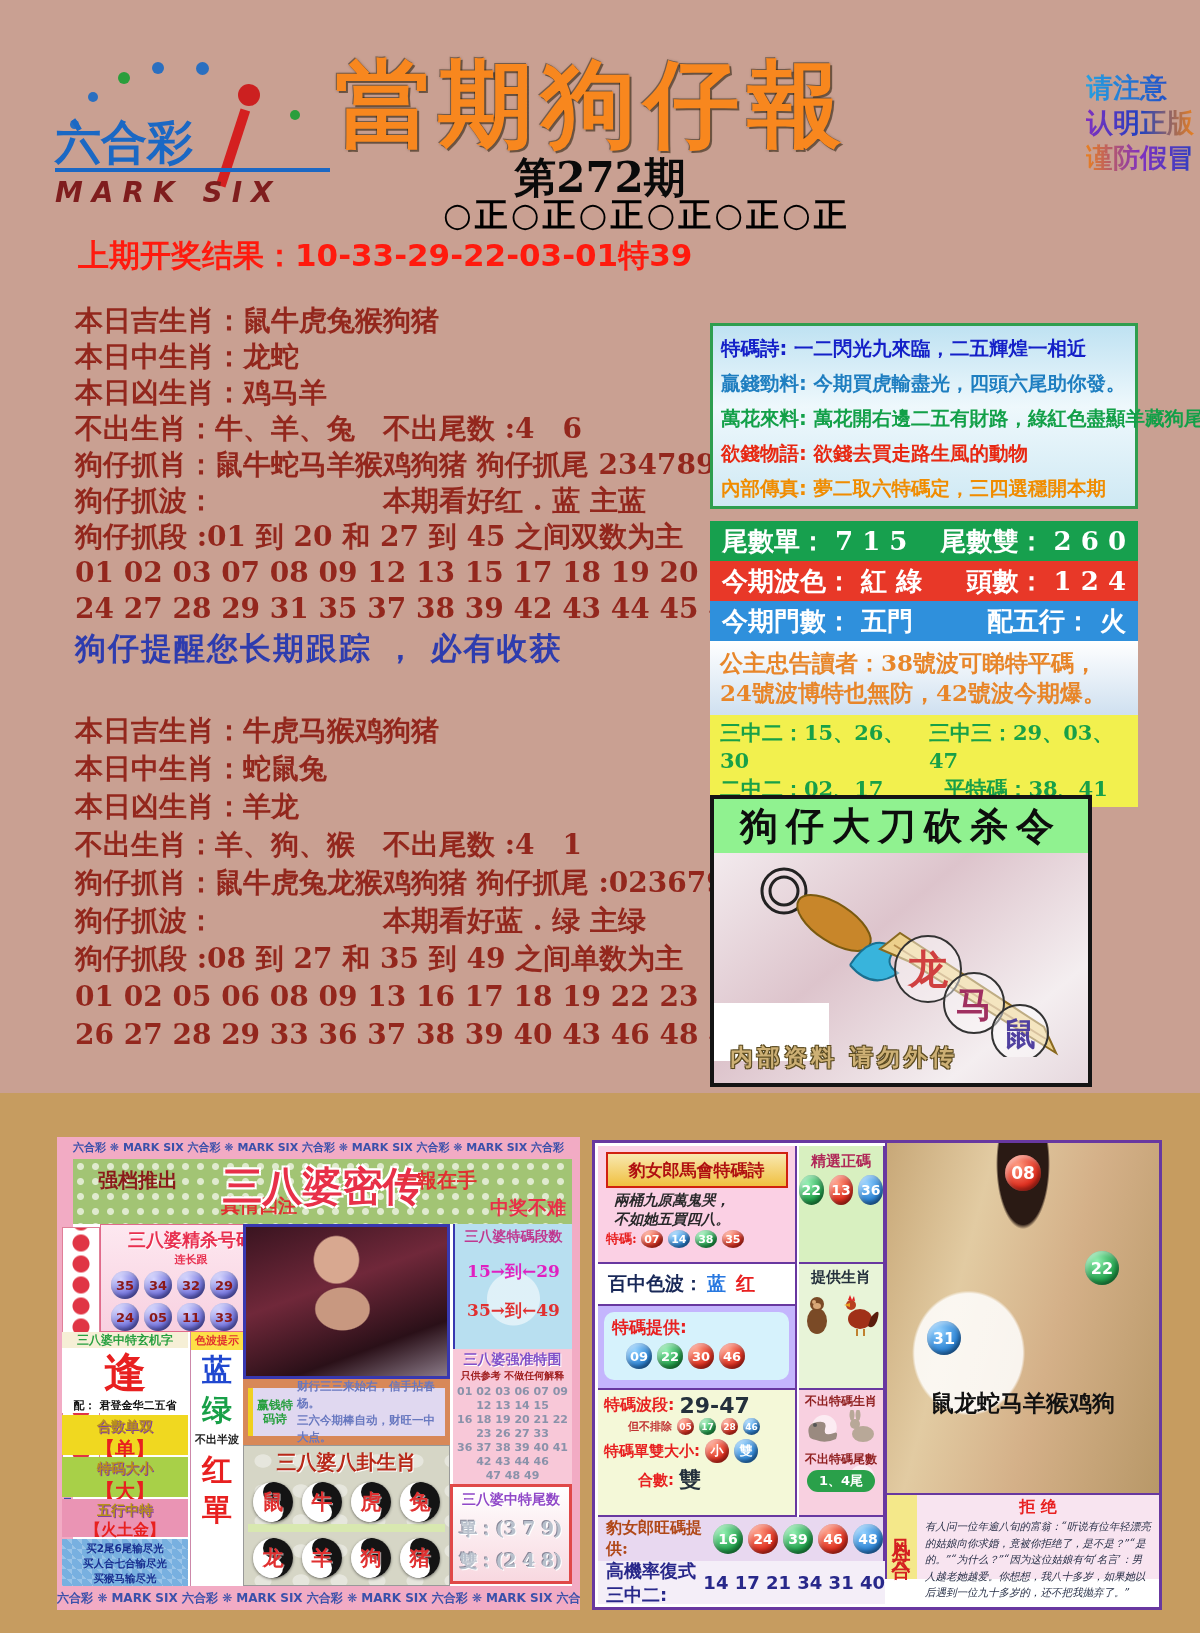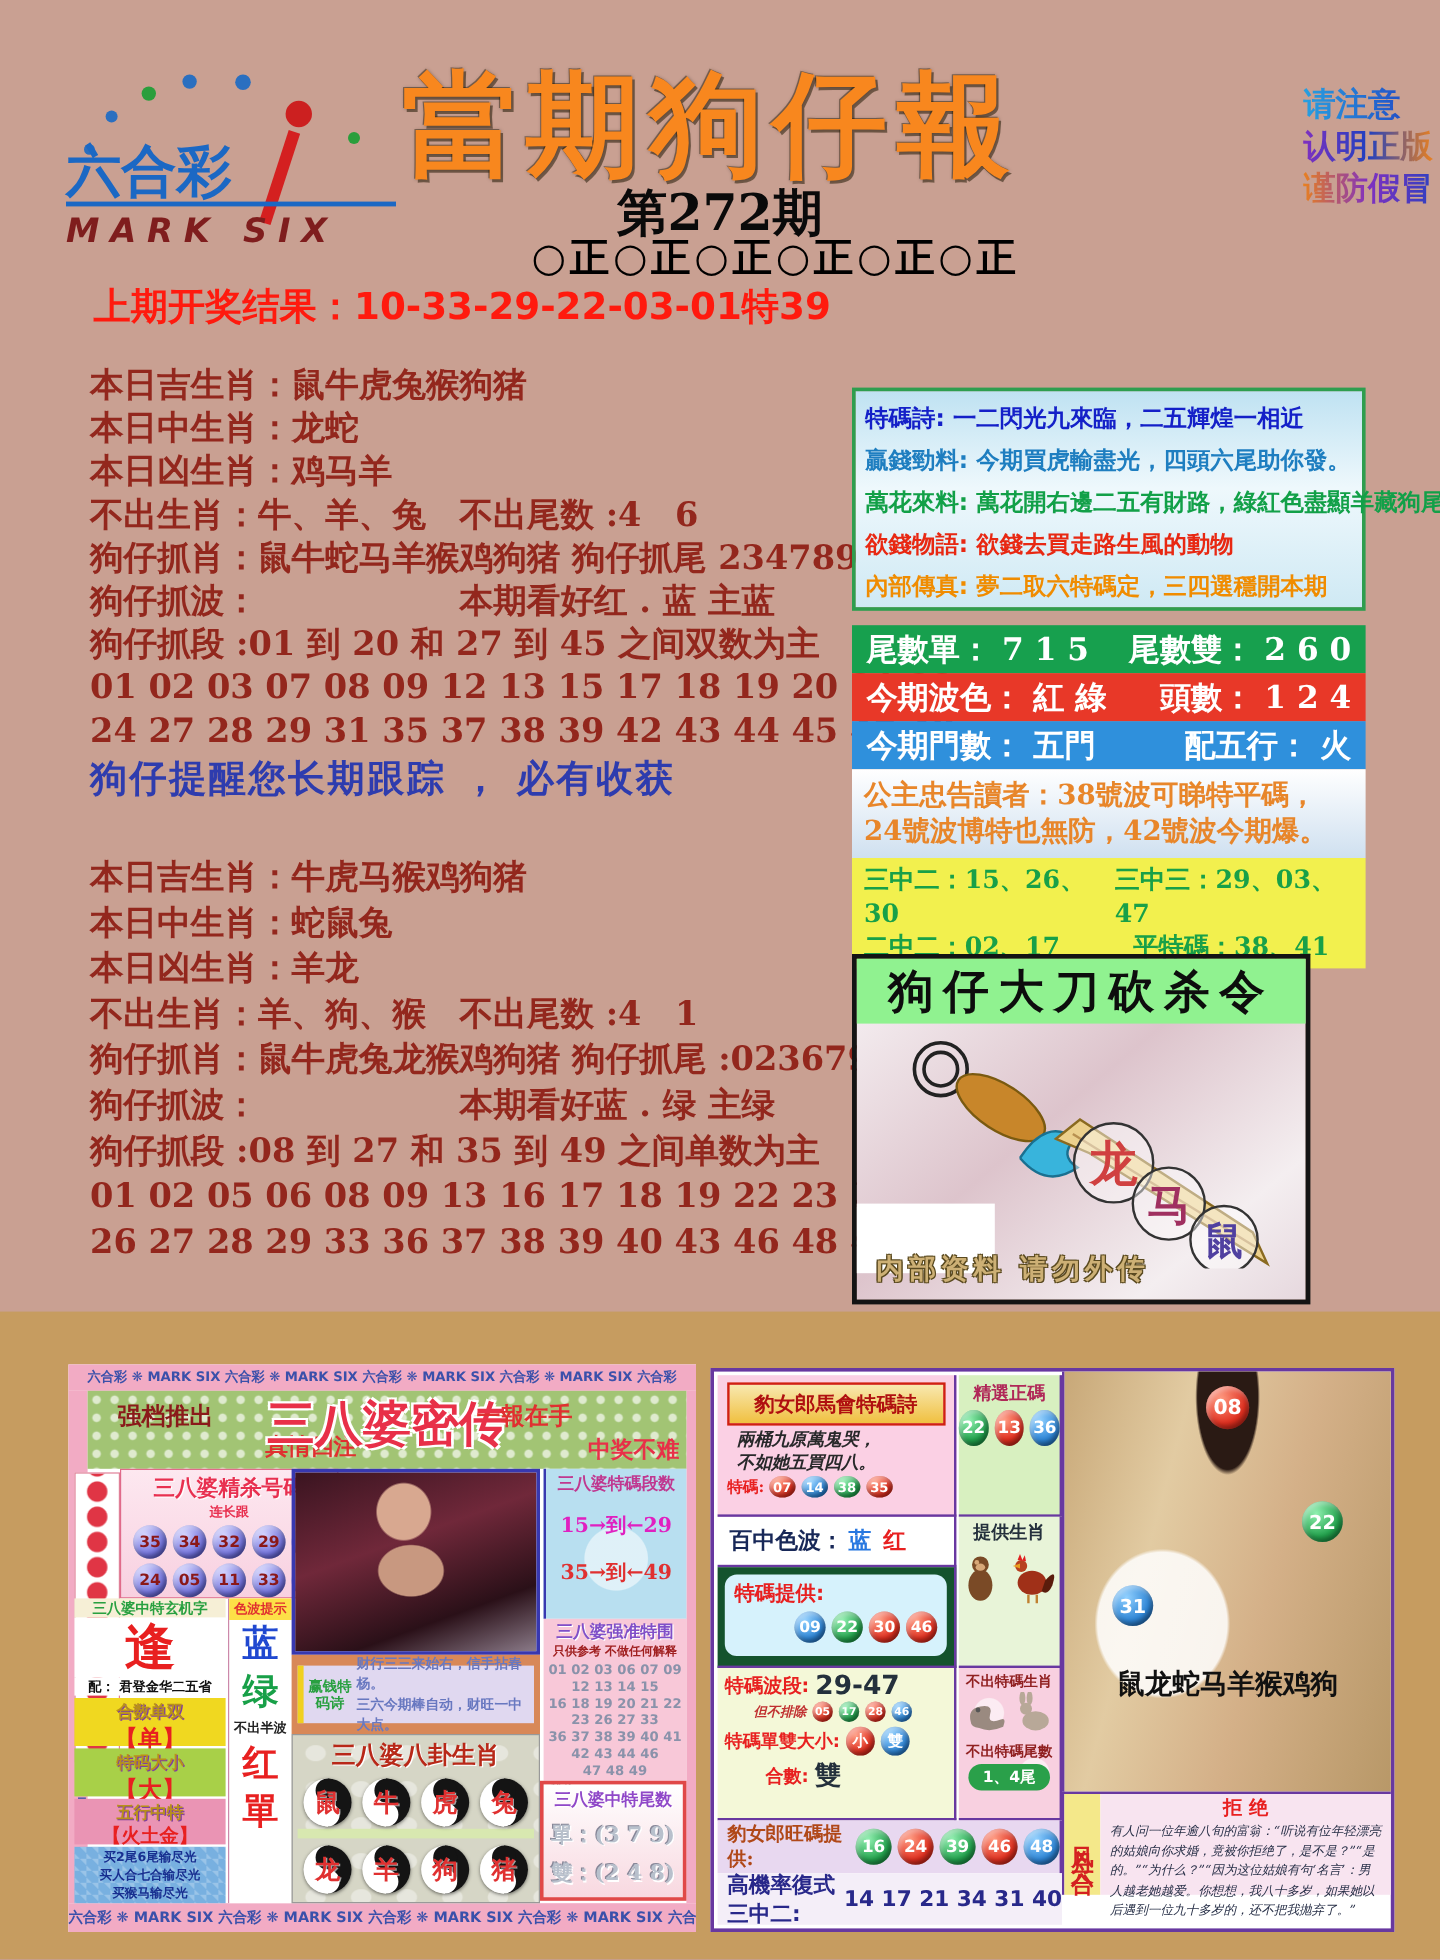--- a/index.html
+++ b/index.html
@@ -145,28 +145,28 @@
   .cA-title{margin:6px auto 2px;width:178px;height:32px;background:linear-gradient(#f8e8b0,#f0c040);border:2px solid #d02010;
             display:flex;align-items:center;justify-content:center;font-size:17px;font-weight:bold;color:#b01010;font-family:"DejaVu Serif",serif;}
   .cA-poem{font-size:14.5px;color:#28282a;font-family:"DejaVu Serif",serif;font-style:italic;line-height:19px;margin-left:16px;font-weight:bold;}
   .cA-tema{display:flex;align-items:center;gap:4px;margin:2px 0 0 8px;}
   .lab-red{color:#e82020;font-weight:bold;font-size:13px;font-family:"DejaVu Serif",serif;}
   .cB{left:204px;top:3px;width:86px;height:118px;background:#d8f0c0;border-right:2px solid #6838a0;border-bottom:2px solid #6838a0;text-align:center;}
   .cB-t{font-size:15px;font-weight:bold;color:#b02858;margin-top:6px;font-family:"DejaVu Serif",serif;}
   .cC{left:3px;top:121px;width:199px;height:42px;border-right:2px solid #6838a0;border-bottom:2px solid #6838a0;display:flex;align-items:center;padding-left:10px;
       font-size:19px;font-weight:bold;color:#182858;font-family:"DejaVu Serif",serif;}
   .cC .bw{color:#2878e0;margin-left:4px;} .cC .rw{color:#e82020;margin-left:10px;}
-  .cE{left:3px;top:163px;width:199px;height:84px;background:#14532d;border-right:2px solid #6838a0;border-bottom:2px solid #6838a0;}
+  .cE{left:3px;top:163px;width:199px;height:84px;background:#c4b5fd;border-right:2px solid #6838a0;border-bottom:2px solid #6838a0;}
   .cE-in{margin:6px;background:#d6f2fc;border-radius:10px;height:68px;padding:4px 8px;box-sizing:border-box;}
   .cE-l{font-size:17px;font-weight:bold;color:#e82020;}
   .cF{left:3px;top:247px;width:199px;height:127px;background:#f4f8d8;border-right:2px solid #6838a0;border-bottom:2px solid #6838a0;padding:3px 6px;}
   .cF-line{display:flex;align-items:center;gap:5px;}
   .cF .big{font-size:22px;font-weight:bold;color:#24303c;}
   .cF .lab{font-size:15px;font-weight:bold;color:#e82020;}
-  .cF .small-lab{font-size:11px;font-weight:bold;color:#c03030;margin-left:24px;font-style:italic;}
+  .cF .small-lab{font-size:11px;font-weight:bold;color:#c03030;margin-left:24px;}
   .charball{color:#fff;font-family:"DejaVu Serif",serif;}
   .cD{left:204px;top:121px;width:86px;height:126px;background:#e8f4d8;border-right:2px solid #6838a0;border-bottom:2px solid #6838a0;text-align:center;}
   .cD-t{font-size:15px;font-weight:bold;color:#24303c;margin-top:4px;font-family:"DejaVu Serif",serif;}
   .cG{left:204px;top:247px;width:86px;height:127px;background:#f8d0e0;border-right:2px solid #6838a0;border-bottom:2px solid #6838a0;text-align:center;
       background-image:radial-gradient(circle at 30% 30%,rgba(255,255,255,.6) 0 12px,transparent 13px),radial-gradient(circle at 75% 70%,rgba(255,255,255,.6) 0 12px,transparent 13px);}
   .cG-t{font-size:12px;font-weight:bold;color:#902020;margin-top:3px;font-family:"DejaVu Serif",serif;}
   .oval{display:inline-block;background:#2aa04a;color:#fff;font-size:13px;font-weight:bold;border-radius:12px;padding:2px 12px;margin-top:2px;}
   .rH{left:3px;top:374px;width:287px;height:44px;background:#e8d8f0;border-right:2px solid #6838a0;display:flex;align-items:center;gap:5px;padding-left:8px;}
   .rH .lab{font-size:16px;font-weight:bold;color:#b04818;font-family:"DejaVu Serif",serif;}
   .rI{left:3px;top:418px;width:287px;height:43px;background:#f4eef8;display:flex;align-items:center;padding-left:8px;
@@ -486,21 +486,21 @@
 
     <div class="cell cC">
       <span>百中色波：</span>
       <span class="bw">蓝</span>
       <span class="rw">红</span>
     </div>
 
     <div class="cell cE">
       <div class="cE-in">
         <div class="cE-l">特碼提供:</div>
-        <div class="ballrow" style="justify-content:flex-end;margin-left:3px">
+        <div class="ballrow" style="justify-content:flex-start;margin-left:14px">
             <span class="ball b26 blue">
               <i style="font-style:normal">09</i>
             </span>
             <span class="ball b26 green">
               <i style="font-style:normal">22</i>
             </span>
             <span class="ball b26 red">
               <i style="font-style:normal">30</i>
             </span>
             <span class="ball b26 red">

